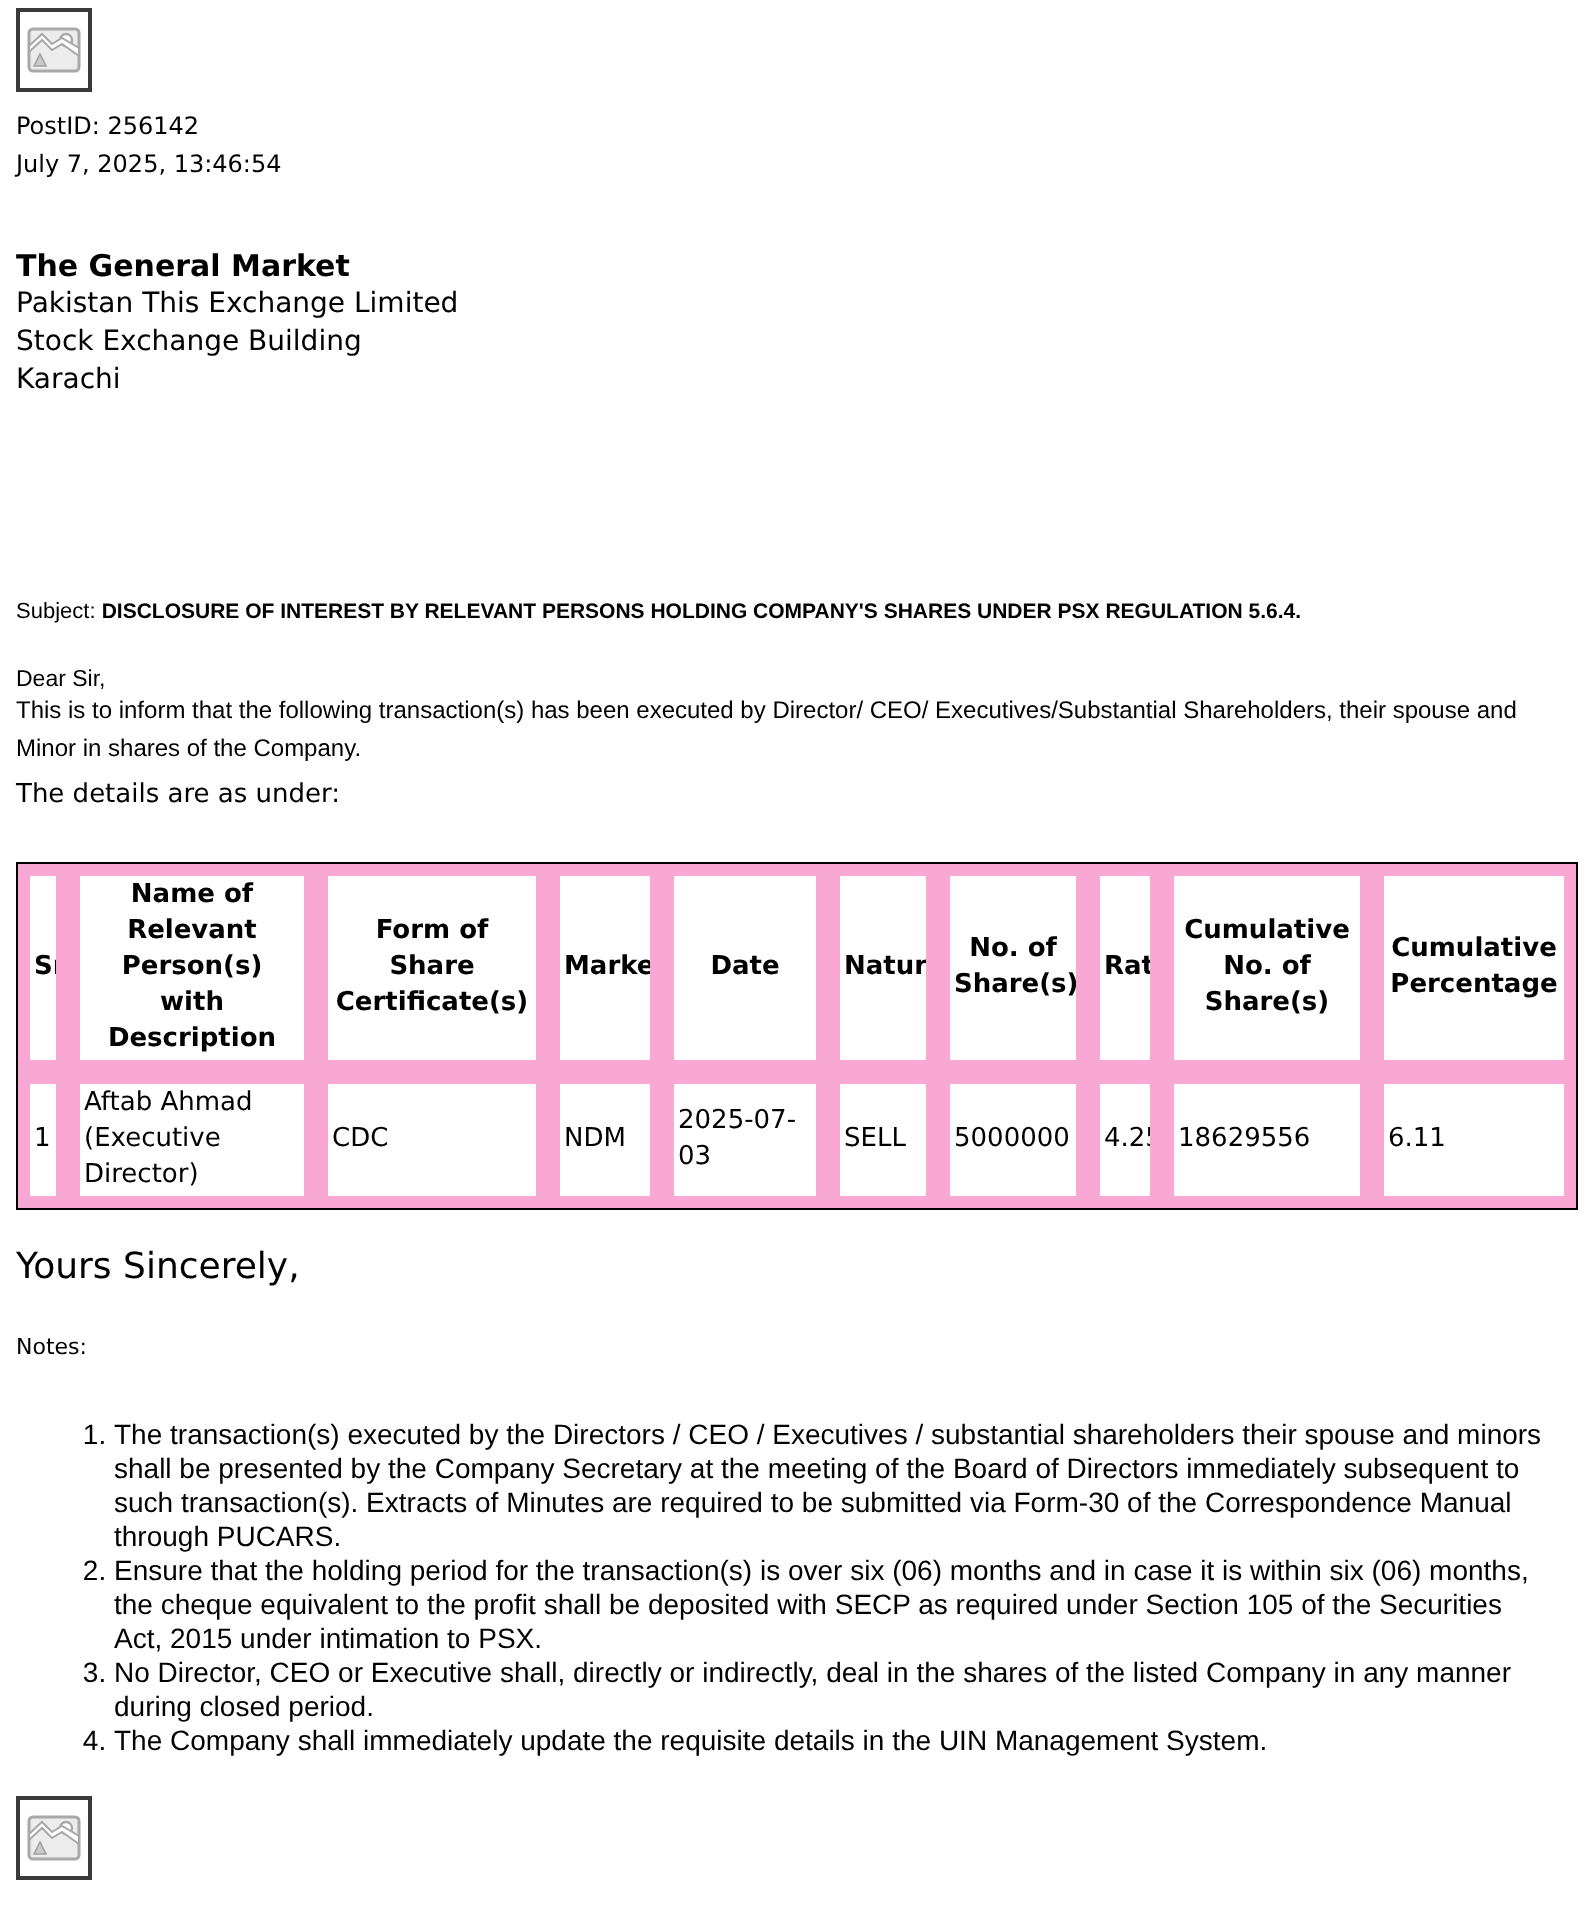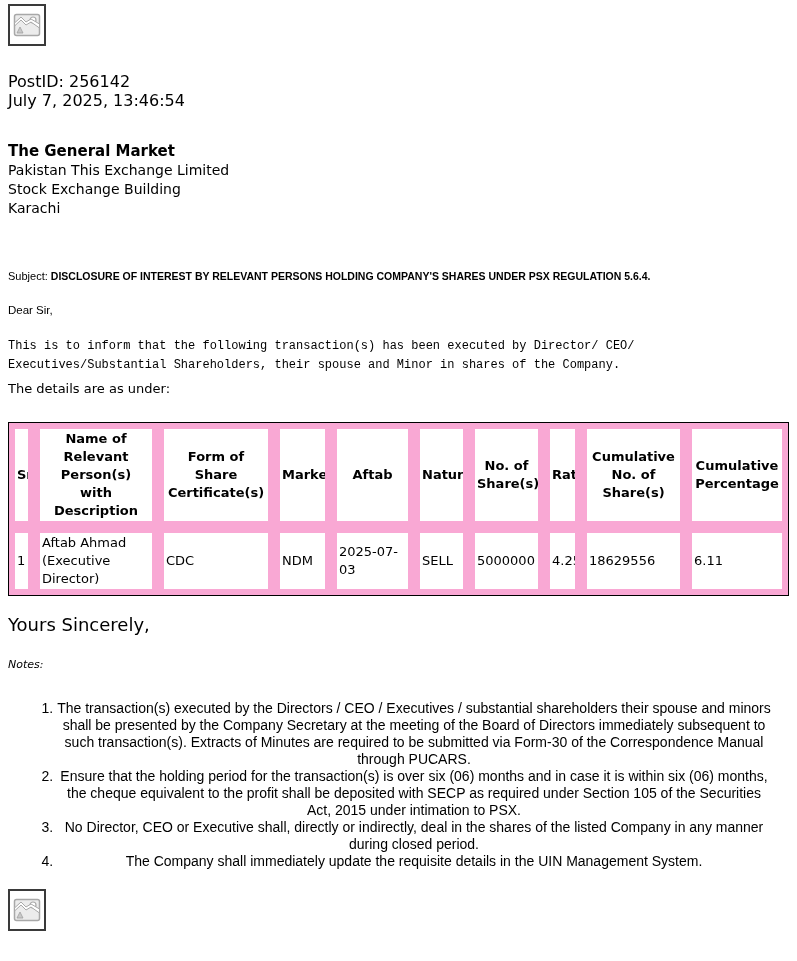--- a/index.html
+++ b/index.html
@@ -20,41 +20,40 @@
     width: 38px;
     height: 42px;
     border: 2px solid #3a3a3a;
     background: #ffffff;
     display: flex;
     align-items: center;
     justify-content: center;
   }
   .icon-box.bottom { margin-top: 19px; }
 
-  .postid-block { margin-top: 26px; font-size: 16px; line-height: 19px; }
+  .postid-block { margin-top: 8px; font-size: 12px; line-height: 19px; }
   .recipient { margin-top: 32px; font-size: 14px; line-height: 19px; }
   .recipient .title { font-weight: bold; font-size: 15px; }
 
   .subject-line {
-    margin-top: 52px;
+    margin-top: 100px;
     font-family: "Liberation Sans", sans-serif;
     font-size: 11px;
     white-space: nowrap;
   }
   .subject-line .subject-text { font-weight: bold; font-size: 10.5px; }
 
   .salutation {
     margin-top: 22px;
     font-family: "Liberation Sans", sans-serif;
     font-size: 11.5px;
   }
   .body-par {
-    margin-top: 21px;
     width: 781px;
-    font-family: Liberation Mono, monospace;
+    font-family: Liberation Sans, sans-serif;
     font-size: 12px;
     line-height: 19px;
   }
   .details-intro { margin-top: 6px; font-size: 13px; }
 
   table.disclosure {
     margin-top: 26px;
     border: 1px solid #000;
     border-spacing: 0;
     table-layout: fixed;
@@ -70,31 +69,31 @@
   }
   table.disclosure th {
     font-weight: bold;
     text-align: center;
     white-space: pre-line;
   }
   table.disclosure td { text-align: left; }
   table.disclosure td.name-cell { line-height: 18px; }
 
   .closing { margin-top: 18px; font-size: 18px; }
-  .notes-label { margin-top: 23px; font-size: 11px; font-style: italic; }
+  .notes-label { margin-top: 23px; font-size: 11px; }
 
   ol.notes {
     margin: 29px 0 0 0;
     padding: 0 0 0 49px;
     width: 763px;
     font-family: "Liberation Sans", sans-serif;
     font-size: 14px;
     line-height: 17px;
   }
-  ol.notes li { margin: 0; padding: 0; text-align: center; }
+  ol.notes li { margin: 0; padding: 0; }
 </style>
 </head>
 <body>
 
 <div class="page">
 
   <div class="icon-box">
     <svg width="28" height="24" viewBox="0 0 28 24" aria-hidden="true">
       <rect x="1.5" y="1.5" width="25" height="21" rx="2" fill="#ececec" stroke="#a8a8a8" stroke-width="1.5"></rect>
       <circle cx="20" cy="7" r="3" fill="#ffffff" stroke="#a8a8a8" stroke-width="1.2"></circle>
@@ -141,21 +140,21 @@
         <th>Sr.</th>
         <th>Name of
 Relevant
 Person(s)
 with
 Description</th>
         <th>Form of
 Share
 Certificate(s)</th>
         <th>Market</th>
-        <th>Aftab</th>
+        <th>Date</th>
         <th>Nature</th>
         <th>No. of
 Share(s)</th>
         <th>Rate</th>
         <th>Cumulative
 No. of
 Share(s)</th>
         <th>Cumulative
 Percentage</th>
       </tr>

